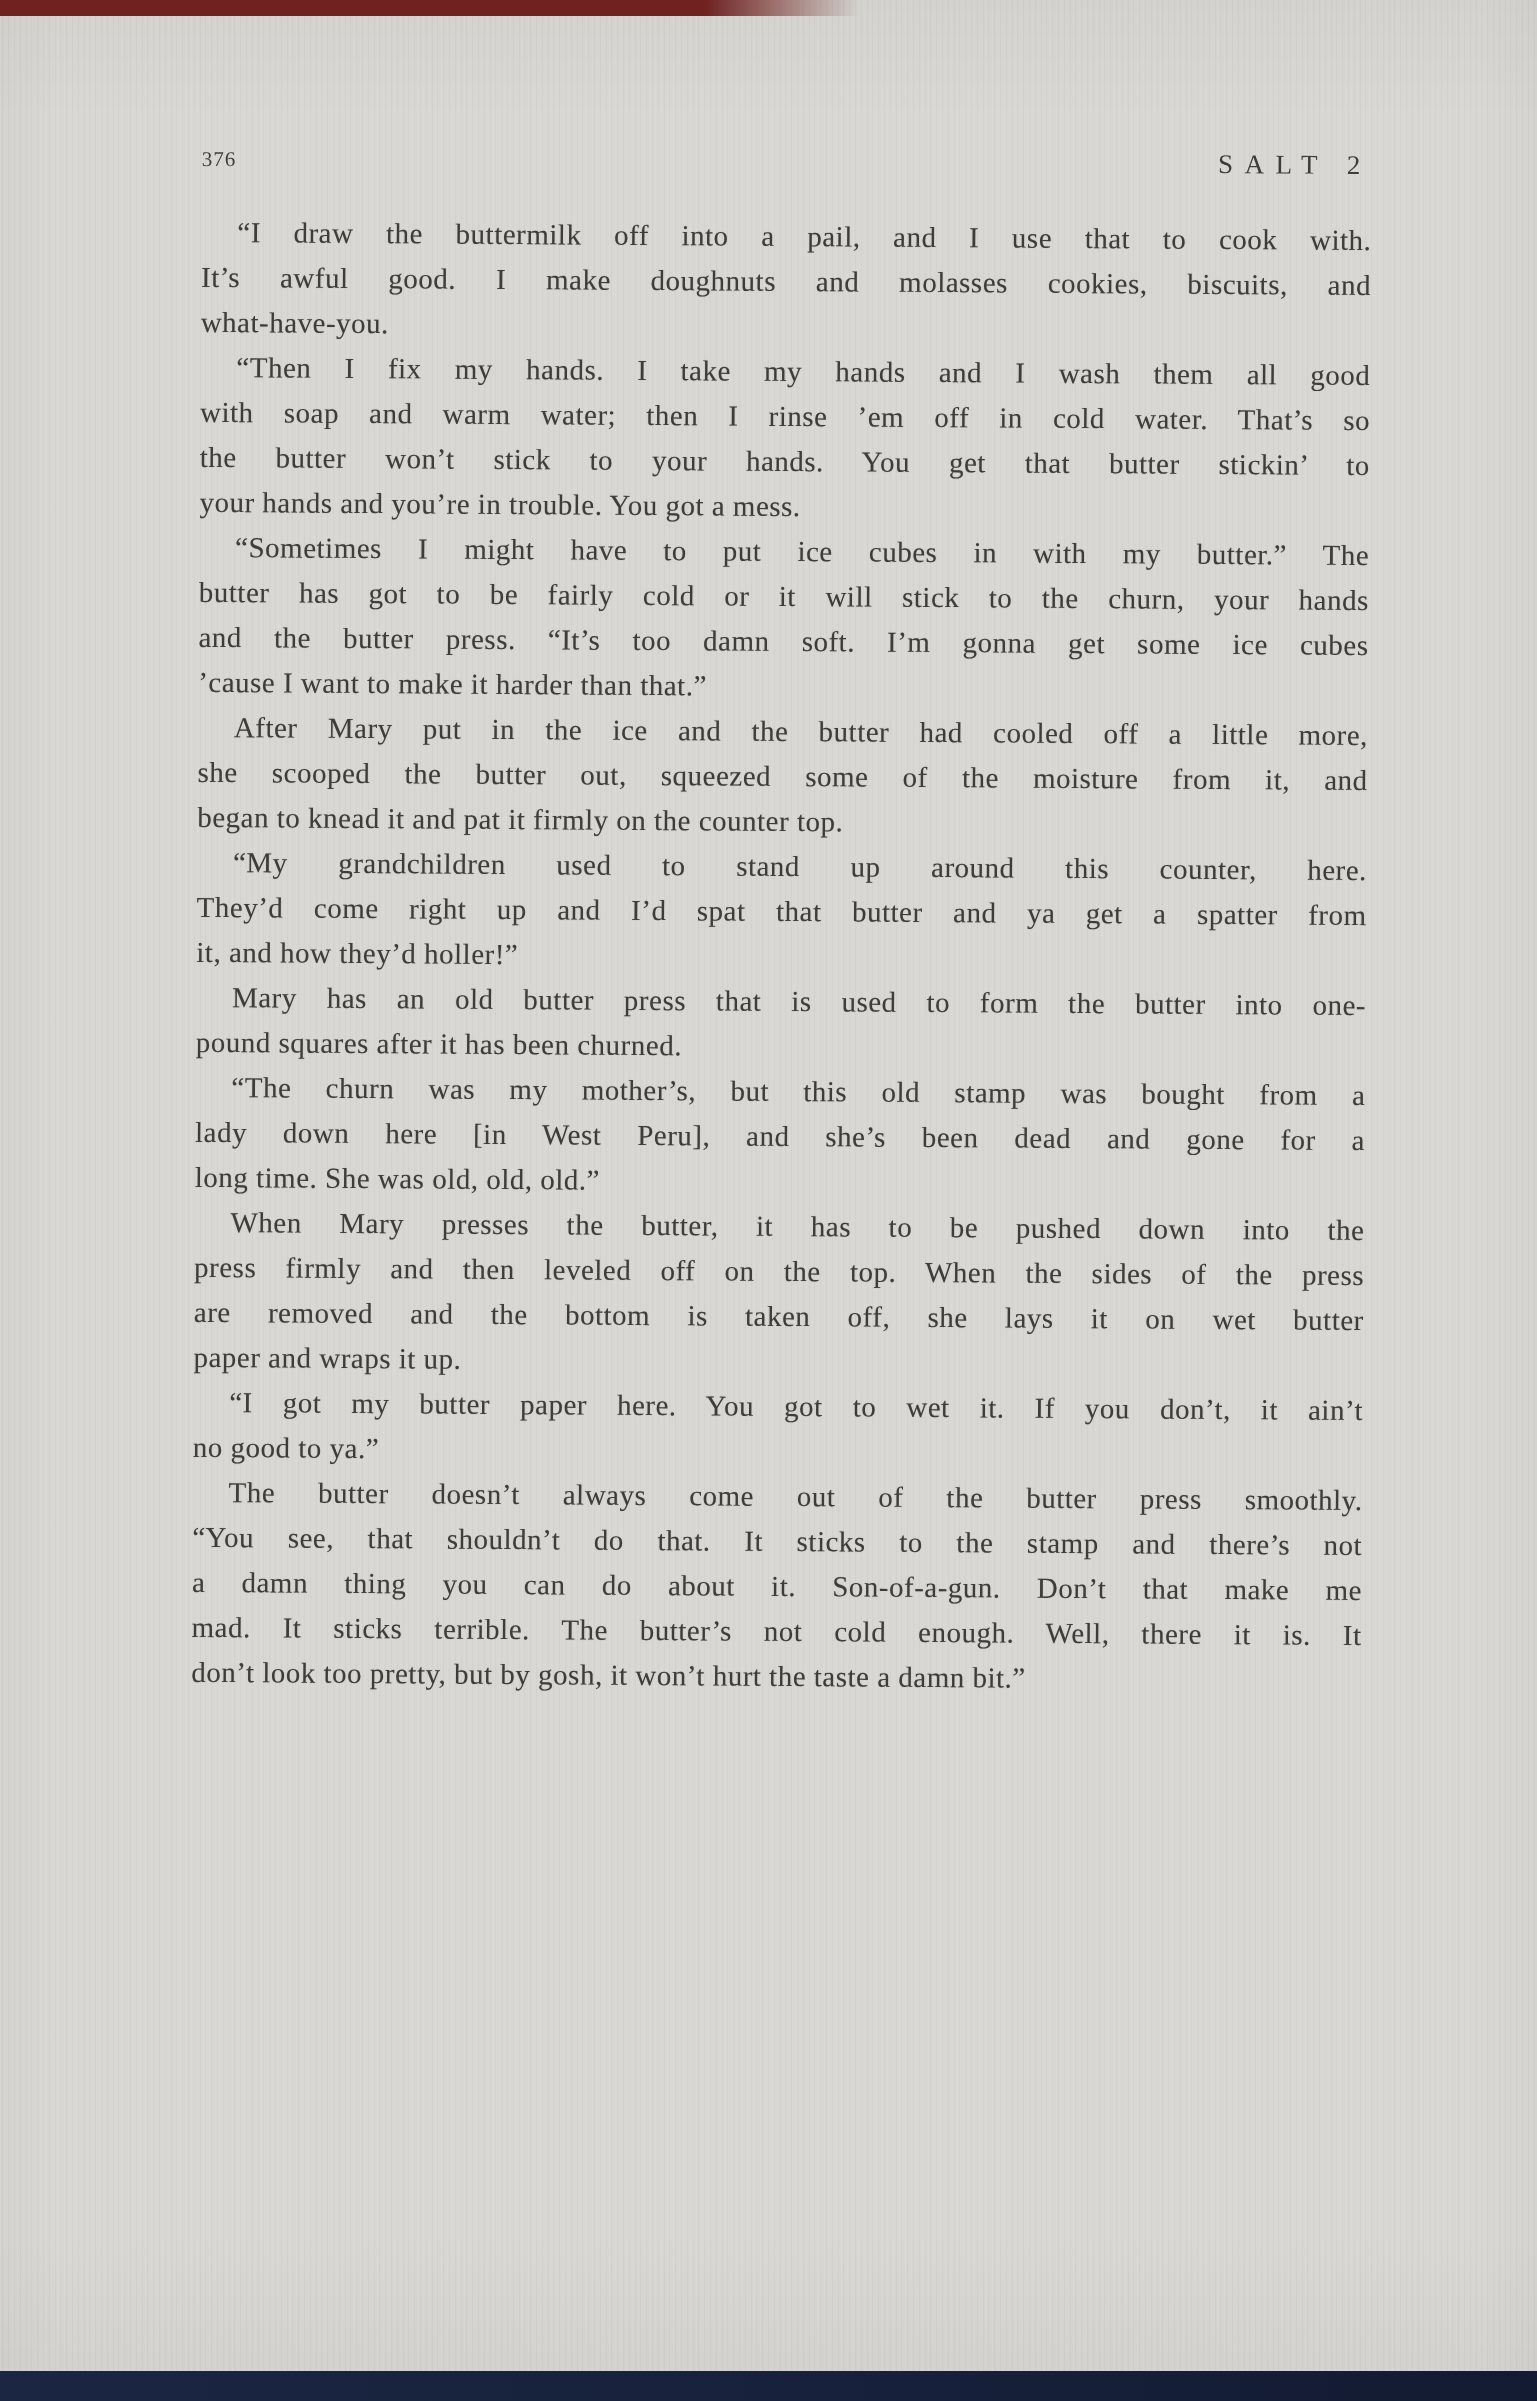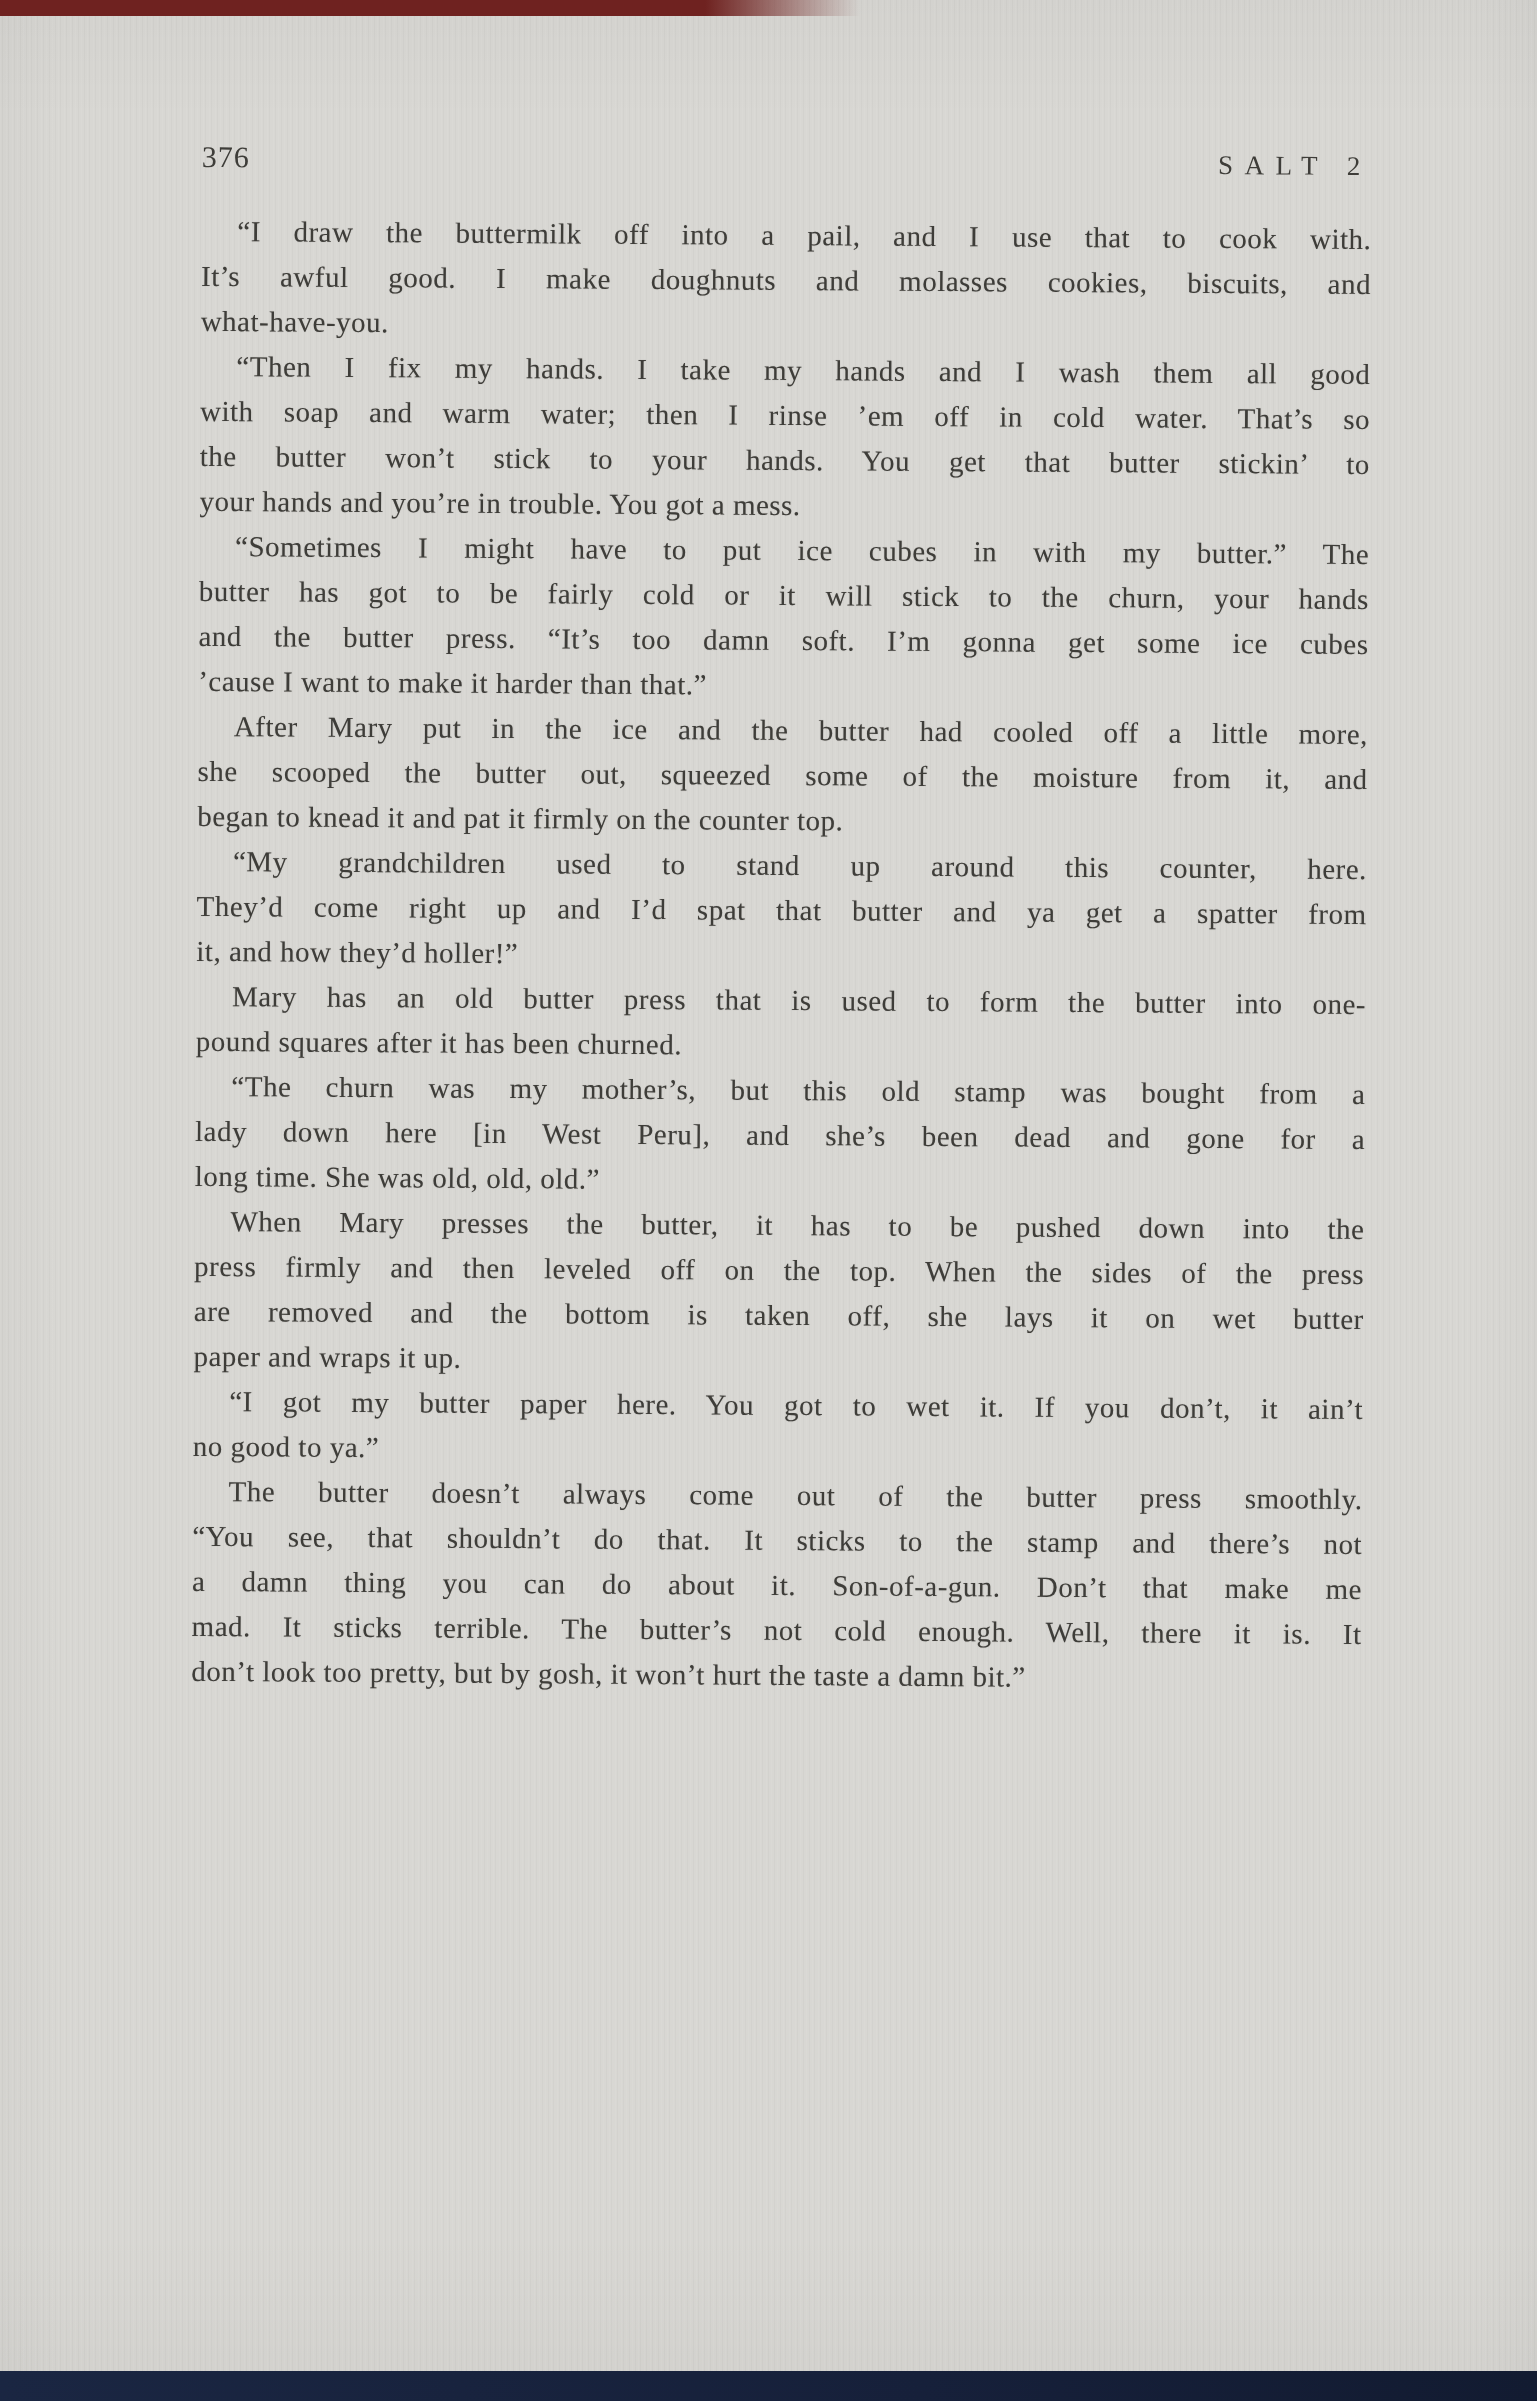--- a/index.html
+++ b/index.html
@@ -50,21 +50,21 @@
     transform-origin: 50% 0;
   }
 
   .page-header {
     display: flex;
     justify-content: space-between;
     align-items: baseline;
     line-height: 34px;
   }
   .page-number {
-    font-size: 30px;
+    font-size: 21px;
     letter-spacing: 1px;
   }
   .running-header {
     font-size: 27px;
     letter-spacing: 11.5px;
   }
 
   .page-text {
     margin-top: 34px;
     text-shadow: 0 0 1px rgba(62,61,57,.30);

